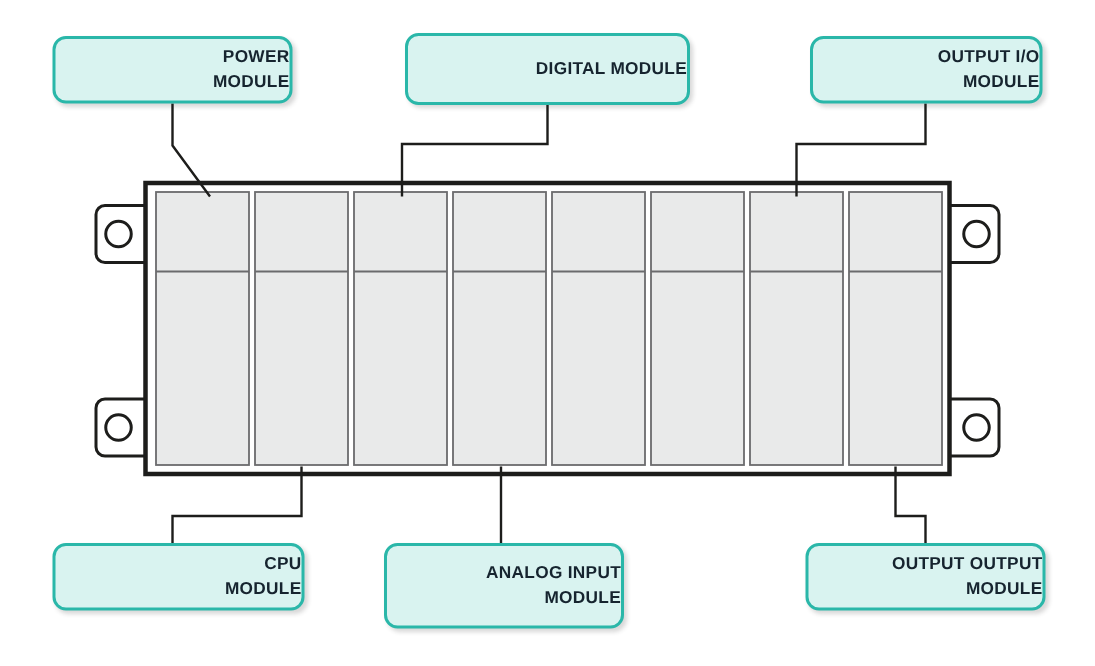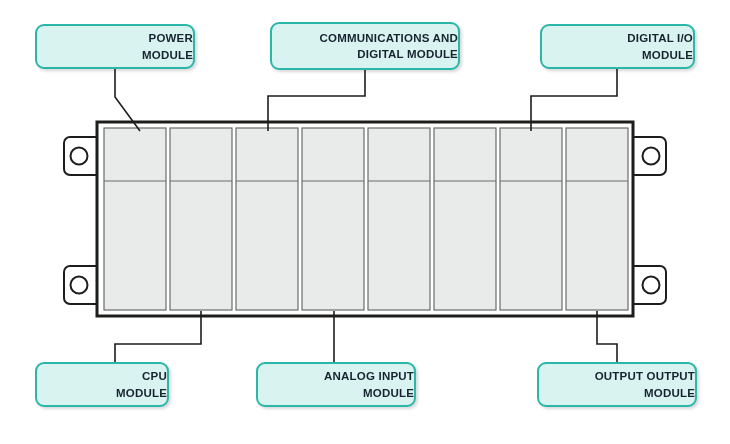--- a/index.html
+++ b/index.html
@@ -106,35 +106,34 @@
     <polyline points="334,311 334,362" fill="none" stroke="#1d1d1b" stroke-width="1.6"></polyline>
     <polyline points="597,311 597,344 617,344 617,362" fill="none" stroke="#1d1d1b" stroke-width="1.6"></polyline>
   </svg>
 
   <div class="label" style="left:35px; top:24px; width:160px; height:45px;">
     <span>POWER</span>
     <span>MODULE</span>
   </div>
 
   <div class="label" style="left:270px; top:22px; width:190px; height:48px;">
-    <span>COMMUNICATIONS AND</span>
     <span>DIGITAL MODULE</span>
   </div>
 
   <div class="label" style="left:540px; top:24px; width:155px; height:45px;">
-    <span>DIGITAL I/O</span>
+    <span>OUTPUT I/O</span>
     <span>MODULE</span>
   </div>
 
-  <div class="label" style="left:35px; top:362px; width:134px; height:45px;">
+  <div class="label" style="left:35px; top:362px; width:168px; height:45px;">
     <span>CPU</span>
     <span>MODULE</span>
   </div>
 
-  <div class="label" style="left:256px; top:362px; width:160px; height:45px;">
+  <div class="label" style="left:256px; top:362px; width:160px; height:57px;">
     <span>ANALOG INPUT</span>
     <span>MODULE</span>
   </div>
 
   <div class="label" style="left:537px; top:362px; width:160px; height:45px;">
     <span>OUTPUT OUTPUT</span>
     <span>MODULE</span>
   </div>
 
 </div>

